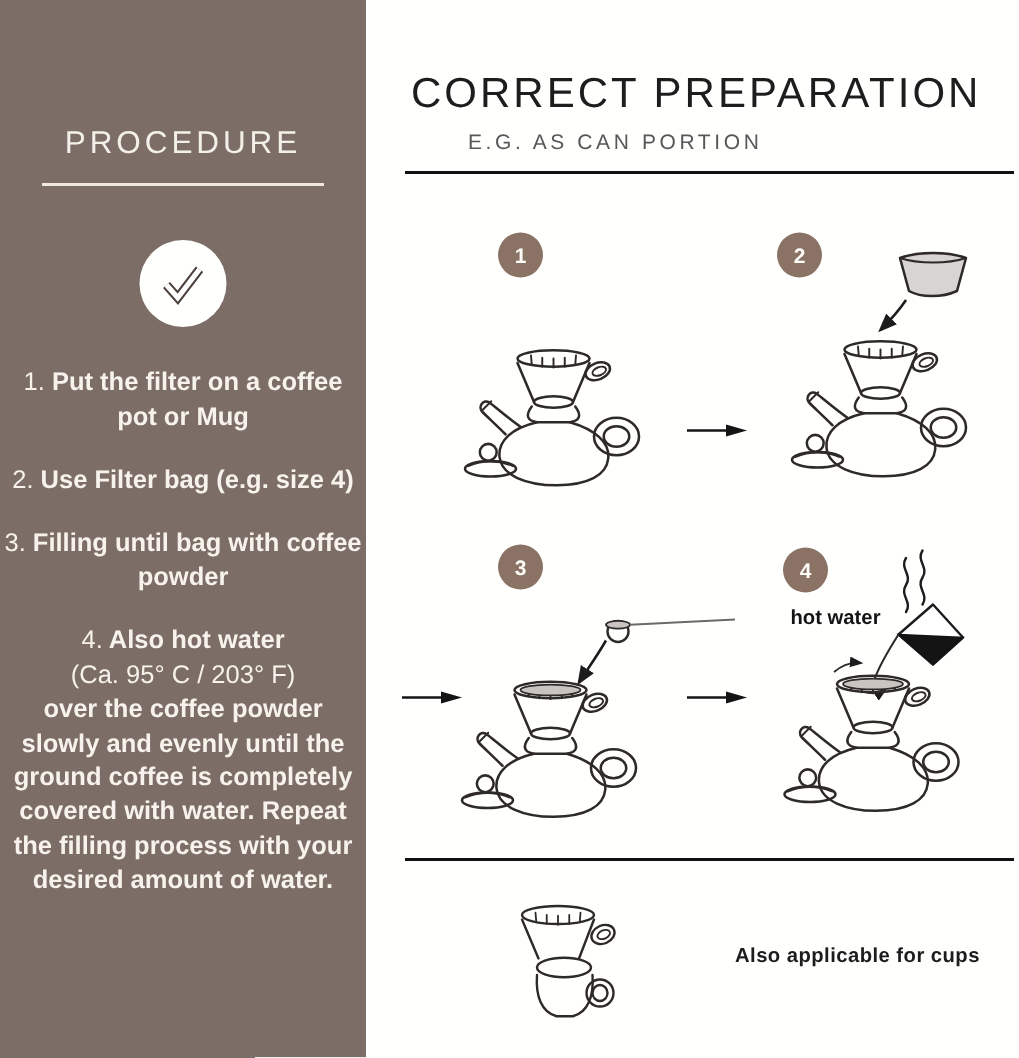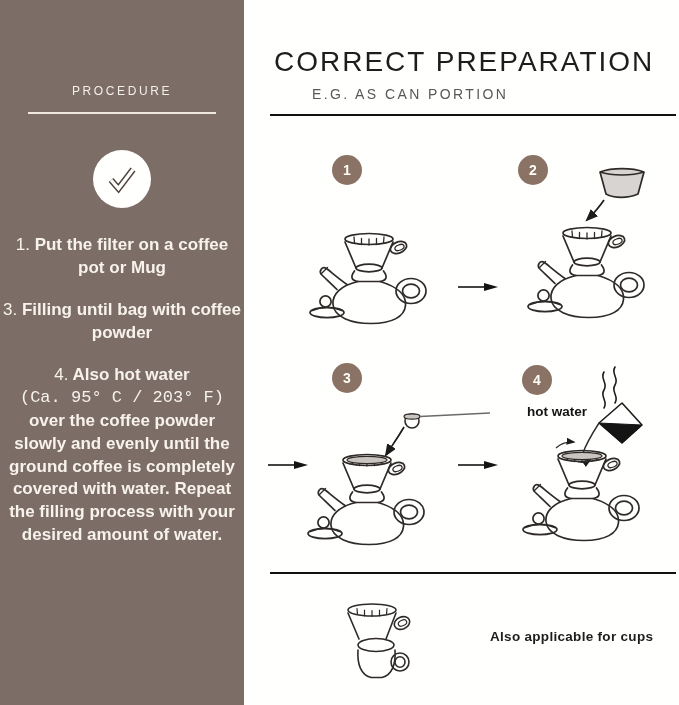--- a/index.html
+++ b/index.html
@@ -1,27 +1,27 @@
 <!DOCTYPE html>
 <html><head>
 <meta charset="utf-8">
 <style>
   html,body{margin:0;padding:0;background:#fff;}
   body{width:679px;height:705px;font-family:"Liberation Sans",sans-serif;-webkit-font-smoothing:antialiased;}
   .canvas{position:relative;width:679px;height:705px;background:#fffffe;overflow:hidden;}
 
   
   .sidebar{position:absolute;left:0;top:0;width:244px;height:705px;background:#7c6d66;color:#f5f1ea;text-align:center;}
-  .proc-title{padding-top:84px;font-size:12px;font-weight:400;letter-spacing:2.6px;color:#f3efe9;}
+  .proc-title{padding-top:84px;font-size:21px;font-weight:400;letter-spacing:2.6px;color:#f3efe9;}
   .side-rule{width:188px;height:2px;background:#efe9e1;margin:14px auto 0;}
   .check-circle{width:58px;height:58px;border-radius:50%;background:#fffffe;margin:36px auto 0;display:flex;align-items:center;justify-content:center;}
   .steps{margin:26px 2px 0;font-size:17px;font-weight:700;line-height:1.35;color:#f7f3ec;}
   .step{margin-bottom:19px;}
   .step .num{font-weight:400;}
-  .step .light{font-weight:400;display:block;font-family:Liberation Mono, monospace;}
+  .step .light{font-weight:400;display:block;}
 
   
   .content{position:absolute;left:244px;top:0;width:435px;height:705px;background:#fffffe;}
   .title{position:absolute;left:30px;top:46px;font-size:28px;font-weight:400;letter-spacing:2px;color:#1d1d1d;white-space:nowrap;}
   .subtitle{position:absolute;left:32px;top:86px;font-size:14px;font-weight:400;letter-spacing:2.4px;color:#585858;white-space:nowrap;margin-left:36px;}
   .rule{position:absolute;left:26px;width:406px;height:2px;background:#111;}
   .r1{top:114px}
   .r2{top:572px}
   .badge{position:absolute;width:30px;height:30px;border-radius:50%;background:#8a7265;color:#fffdf9;font-size:14px;font-weight:700;display:flex;align-items:center;justify-content:center;}
   .b1{left:88px;top:155px}
@@ -88,20 +88,24 @@
     <div class="check-circle">
       <svg width="40" height="40" viewBox="0 0 40 40">
         <polyline points="9,21 16.5,29.5 31,10.5" fill="none" stroke="#4c413b" stroke-width="6.2" stroke-linecap="butt" stroke-linejoin="miter"></polyline>
         <polyline points="9,21 16.5,29.5 31,10.5" fill="none" stroke="#ffffff" stroke-width="3.4" stroke-linecap="butt" stroke-linejoin="miter"></polyline>
       </svg>
     </div>
     <div class="steps">
       <div class="step">
         <span class="num">1.</span>
         <span>Put the filter on a coffee pot or Mug</span>
+      </div>
+      <div class="step">
+        <span class="num">2.</span>
+        <span>Use Filter bag (e.g. size 4)</span>
       </div>
       <div class="step">
         <span class="num">3.</span>
         <span>Filling until bag with coffee powder</span>
       </div>
       <div class="step">
         <span class="num">4.</span>
         <span>Also hot water</span>
         <span class="light">(Ca. 95° C / 203° F)</span>
         <span>over the coffee powder slowly and evenly until the ground coffee is completely covered with water. Repeat the filling process with your desired amount of water.</span>

